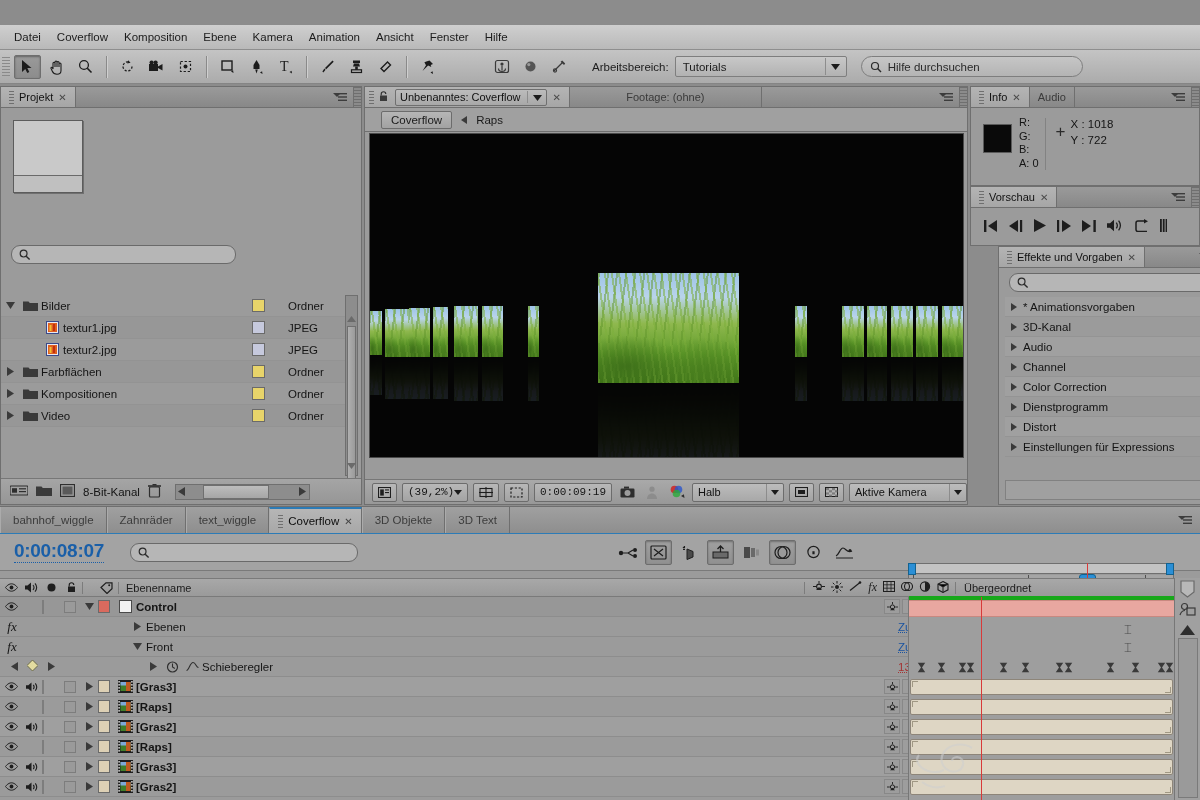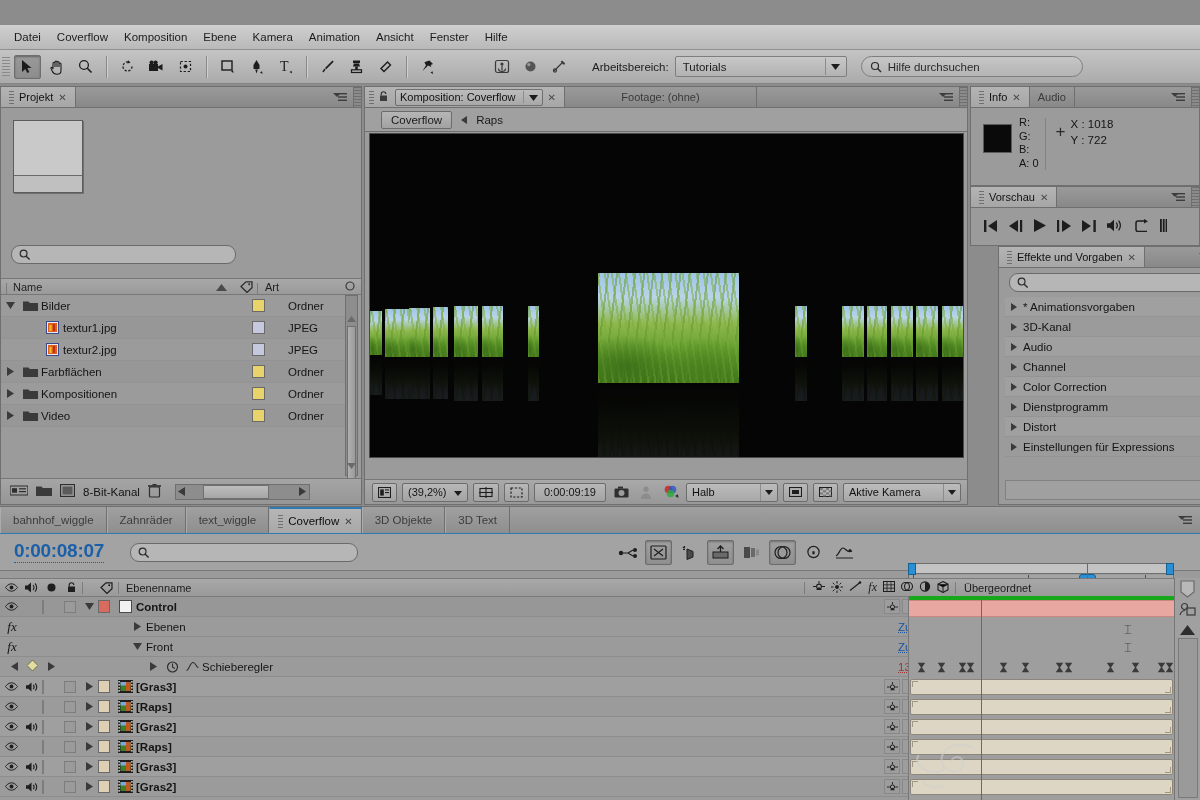--- a/index.html
+++ b/index.html
@@ -203,21 +203,21 @@
        repeating-linear-gradient(82deg, rgba(125,175,60,.55) 0 2px, transparent 2px 7px),
        repeating-linear-gradient(97deg, rgba(96,150,42,.5) 0 2px, transparent 2px 9px),
        linear-gradient(180deg,#9ec4e8 0%, #b9d4ea 22%, #8fb84e 46%, #5e9b29 74%, #3e7317 100%);
   }
   .comp-bottom { position:absolute; left:0; bottom:0; width:602px; height:25px;
      background: linear-gradient(180deg,#a9a9a9,#989898); border-top:1px solid #777;
      display:flex; align-items:center; gap:5px; padding-left:7px; }
   .cb-btn { height:19px; min-width:22px; padding:0 5px;
      background: linear-gradient(180deg,#b8b8b8,#a3a3a3); border:1px solid #6c6c6c;
      border-radius:2px; display:flex; align-items:center; justify-content:center;
-     font-size:11px; color:#141414; }
+     font-size:11px; color:#141414;font-family:Liberation Mono, monospace; }
   .cb-flat { height:19px; display:flex; align-items:center; justify-content:center;
      min-width:20px; color:#2b2b2b; }
   .cb-sel { height:19px; width:92px; padding:0 5px; position:relative;
      background: linear-gradient(180deg,#bcbcbc,#a8a8a8); border:1px solid #6c6c6c;
      border-radius:2px; display:flex; align-items:center; font-size:11px; color:#111;}
   .cb-sel .dd { position:absolute; right:0; top:0; bottom:0; width:17px;
      border-left:1px solid #8c8c8c; display:flex; align-items:center; justify-content:center;}
 
   
   #infoPanel { left:970px; top:86px; width:230px; height:100px; }
@@ -518,40 +518,20 @@
     </div>
 
     <div class="proj-search">
       <svg width="12" height="12" viewBox="0 0 12 12">
           <circle cx="4.6" cy="4.6" r="3.4" fill="none" stroke="#2a2a2a" stroke-width="1.2"></circle>
           <line x1="7.2" y1="7.2" x2="10.6" y2="10.6" stroke="#2a2a2a" stroke-width="1.4"></line>
         </svg>
       <span></span>
     </div>
 
-    <div class="proj-colhdr">
-      <span class="c-name">Name</span>
-      <span style="margin-right:6px">
-        <svg width="11" height="7" viewBox="0 0 11 7">
-            <path d="M5.5 0L11 7H0z" fill="#4a4a4a"></path>
-          </svg>
-      </span>
-      <span class="c-tag">
-        <svg width="13" height="12" viewBox="0 0 13 12">
-            <path d="M1 5.5L6 .8h6v6L7 11.5z" fill="none" stroke="#2e2e2e" stroke-width="1.3"></path>
-            <circle cx="9.2" cy="3.3" r="1" fill="#2e2e2e"></circle>
-          </svg>
-      </span>
-      <span class="c-art">Art</span>
-      <span style="margin-left:auto; margin-right:6px">
-        <svg width="10" height="10" viewBox="0 0 10 10">
-            <circle cx="5" cy="5" r="4" fill="none" stroke="#3c3c3c" stroke-width="1.2"></circle>
-          </svg>
-      </span>
-    </div>
 
     <div class="proj-list">
       <div class="proj-row">
         <span class="twisty">
             <svg width="9" height="7" viewBox="0 0 9 7">
               <path d="M0 0h9L4.5 7z" fill="#3a3a3a"></path>
             </svg>
           </span>
         <span class="icon">
             <svg width="15" height="12" viewBox="0 0 15 12">
@@ -715,21 +695,21 @@
     <div class="tabrow">
       <div class="tab sel" style="padding-left:4px">
         <span class="dots"></span>
         <span>
           <svg width="9" height="11" viewBox="0 0 9 11">
               <path d="M2.2 4.5V3a2.3 2.3 0 014.6 0" fill="none" stroke="#2e2e2e" stroke-width="1.1"></path>
               <rect x="1" y="4.5" width="7" height="5.5" fill="#3a3a3a"></rect>
             </svg>
         </span>
         <span class="comp-dropdown">
-          <span>Komposition: Coverflow</span>
+          <span>Unbenanntes: Coverflow</span>
           <span class="dd-arrow"><svg width="9" height="6" viewBox="0 0 9 6">
                 <path d="M0 0h9L4.5 6z" fill="#1c1c1c"></path>
               </svg></span>
         </span>
         <span class="x">✕</span>
       </div>
       <div class="tab" style="width:192px;justify-content:center">
         <span>Footage: (ohne)</span>
       </div>
       <div class="tabfill">

